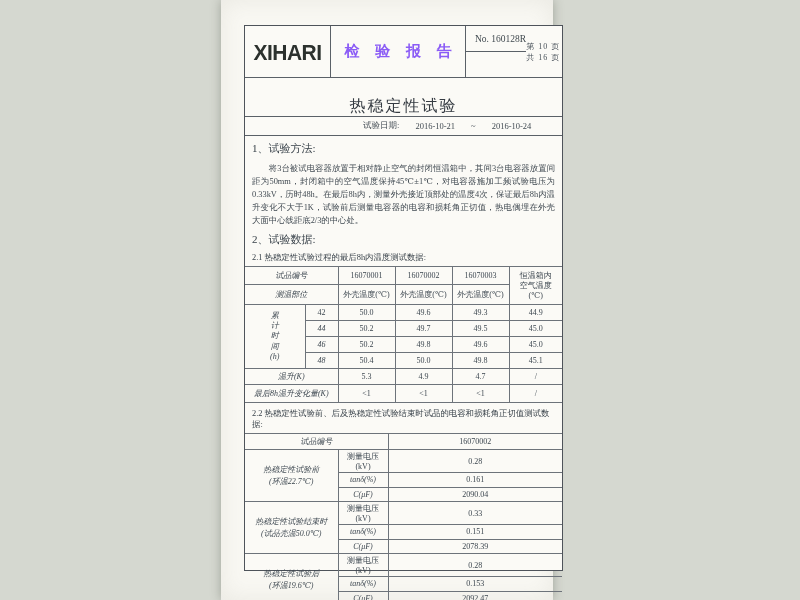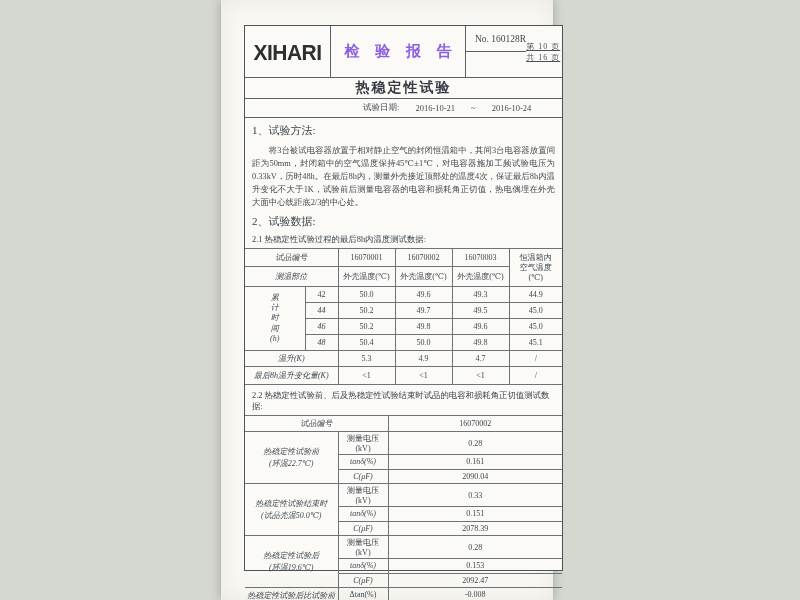--- a/index.html
+++ b/index.html
@@ -37,26 +37,26 @@
     font-size:15px; font-weight:bold; letter-spacing:6px; text-indent:6px; color:#8b5cf6;
   }
   .cell-no { width:96px; display:flex; flex-direction:row; }
   .no-line {
     height:26px; border-bottom:1px solid #5a6067;
     display:flex; align-items:center; padding-left:9px;
     font-size:9.5px; color:#40494f;
   }
   .page-line {
     flex:1; display:flex; align-items:center; justify-content:center;
-    font-size:8px; letter-spacing:1px; color:#49525a;text-decoration:underline;
+    font-size:8px; letter-spacing:1px; color:#49525a;
   }
   .hdr-row2 {
     height:21px; border-bottom:1px solid #5a6067;
     display:flex; align-items:center; justify-content:center;
-    font-size:14px; font-weight:bold; letter-spacing:2px; color:#353b42;
+    font-size:16px; font-weight:normal; letter-spacing:2px; color:#353b42;margin-top:18px;
   }
   .hdr-row3 {
     height:19px; border-bottom:1px solid #5a6067;
     display:flex; align-items:center; padding-left:118px; gap:16px;
     font-size:8.5px; color:#414a52;
   }
   
   .sec-h { font-size:11px; padding:0 7px; margin-top:5px; color:#39424a; }
   .method-p {
     font-size:8.4px; line-height:1.55; text-indent:2em;

